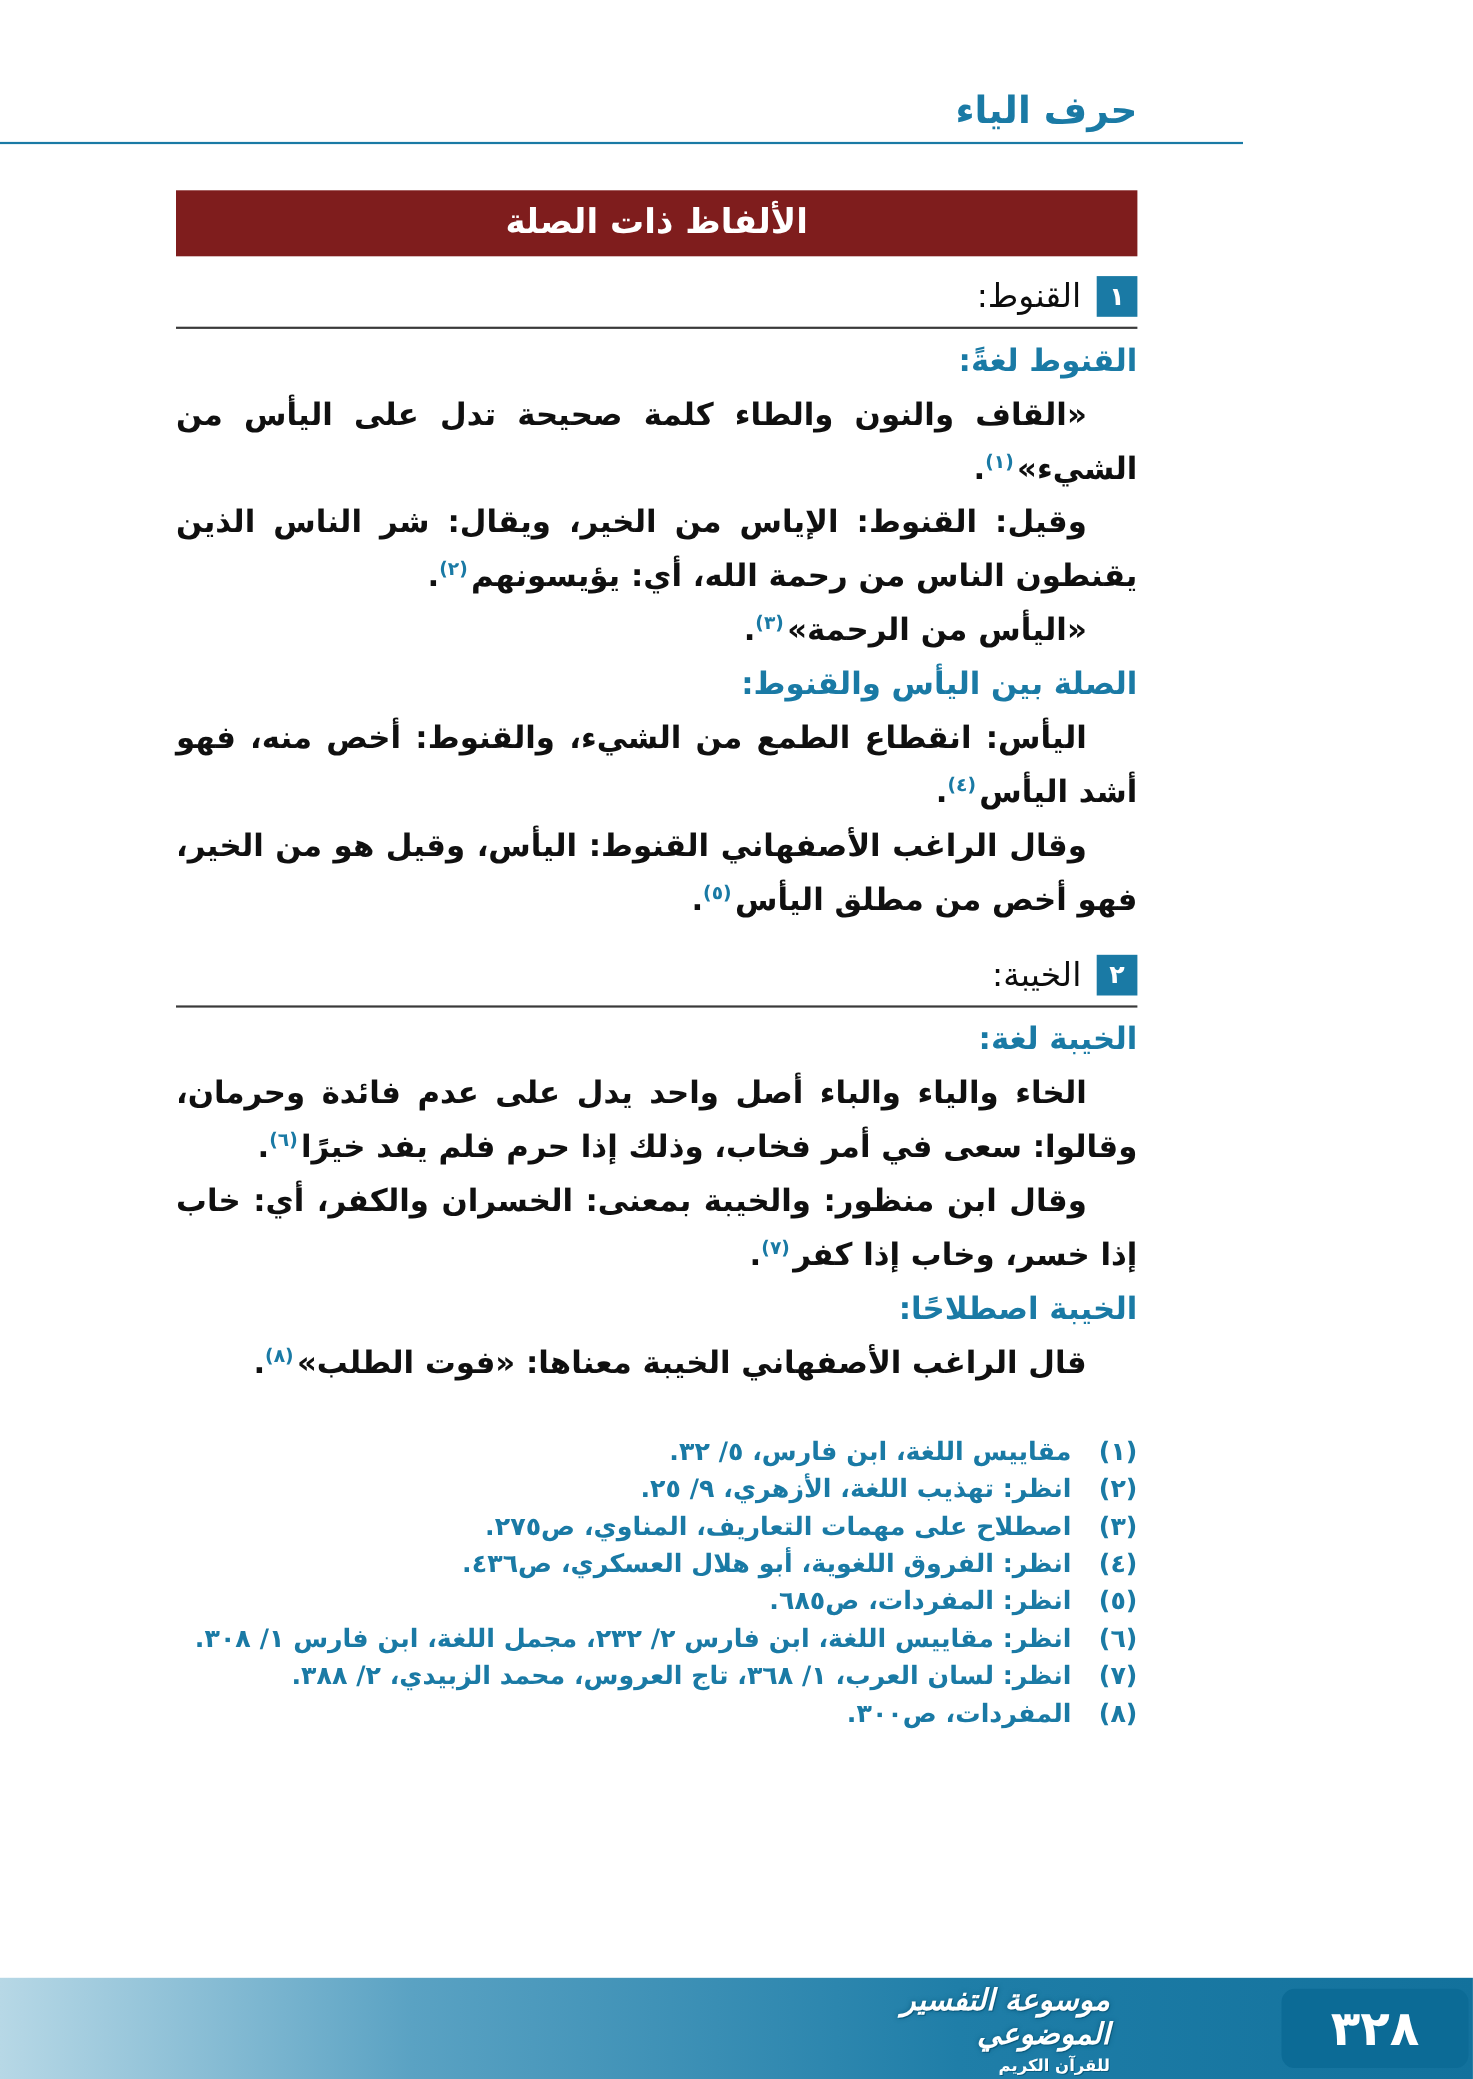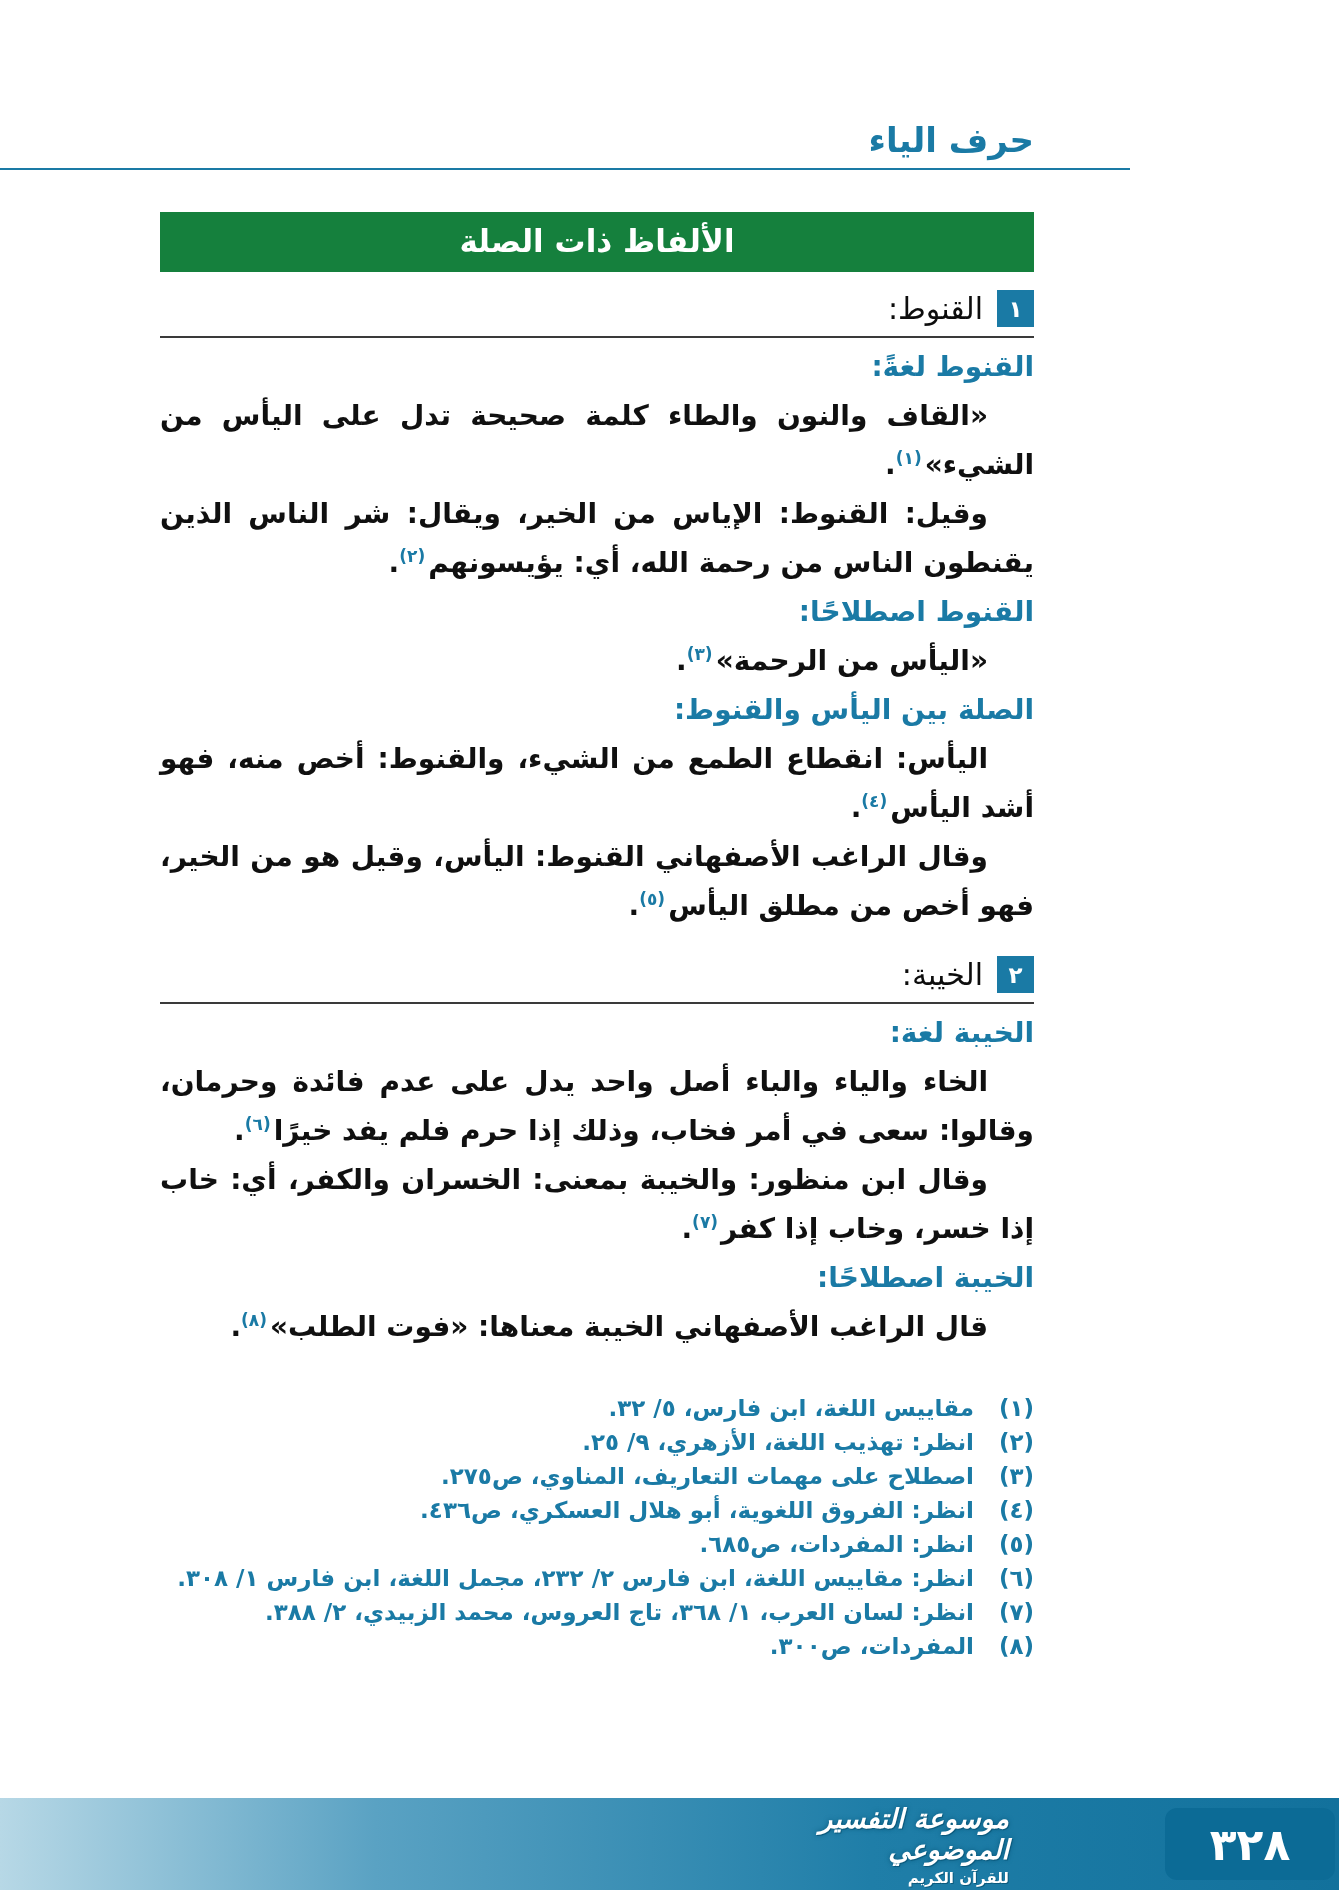--- a/index.html
+++ b/index.html
@@ -5,36 +5,36 @@
   * { margin:0; padding:0; box-sizing:border-box; }
   html,body { width:1339px; height:1890px; }
   body {
     background:#ffffff;
     font-family:"DejaVu Sans", sans-serif;
     direction:rtl;
     position:relative;
     overflow:hidden;
   }
   .chapter-header {
-    padding:120px 305px 8px 0;
+    padding:81px 305px 8px 0;
     text-align:right;
     color:#1a7aa5;
     font-size:34px;
     font-weight:bold;
   }
   .header-rule {
     height:2px;
     background:#1a7aa5;
     width:1130px;
     margin-right:209px; 
   }
   .content { margin:0 305px 0 160px; }
   .banner {
     margin-top:42px;
-    background:#15803d;
+    background:#7f1d1d;
     color:#ffffff;
     text-align:center;
     font-size:31px;
     font-weight:bold;
     padding:11px 0 13px 0;
   }
   .section-head {
     display:flex;
     align-items:center;
     gap:14px;
@@ -139,21 +139,20 @@
     </div>
     <div class="section-rule"></div>
 
     <h3 class="subhead">القنوط لغةً:</h3>
     <p class="para">
       <span>«القاف والنون والطاء كلمة صحيحة تدل على اليأس من الشيء»</span><span class="ref">(١)</span><span>.</span>
     </p>
     <p class="para">
       <span>وقيل: القنوط: الإياس من الخير، ويقال: شر الناس الذين يقنطون الناس من رحمة الله، أي: يؤيسونهم</span><span class="ref">(٢)</span><span>.</span>
     </p>
-    <h3 class="subhead">القنوط اصطلاحًا:</h3>
     <p class="para">
       <span>«اليأس من الرحمة»</span><span class="ref">(٣)</span><span>.</span>
     </p>
     <h3 class="subhead">الصلة بين اليأس والقنوط:</h3>
     <p class="para">
       <span>اليأس: انقطاع الطمع من الشيء، والقنوط: أخص منه، فهو أشد اليأس</span><span class="ref">(٤)</span><span>.</span>
     </p>
     <p class="para">
       <span>وقال الراغب الأصفهاني القنوط: اليأس، وقيل هو من الخير، فهو أخص من مطلق اليأس</span><span class="ref">(٥)</span><span>.</span>
     </p>

